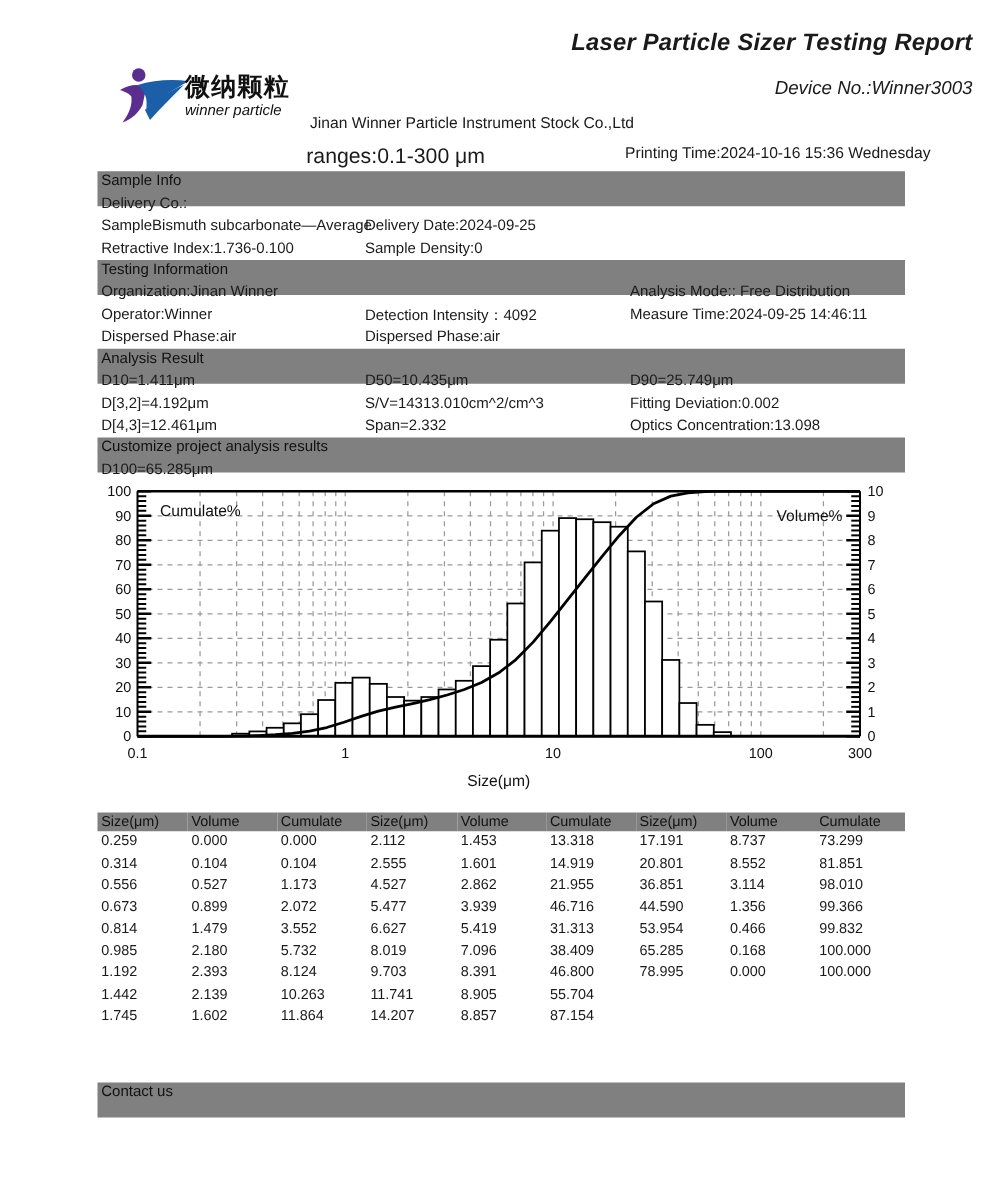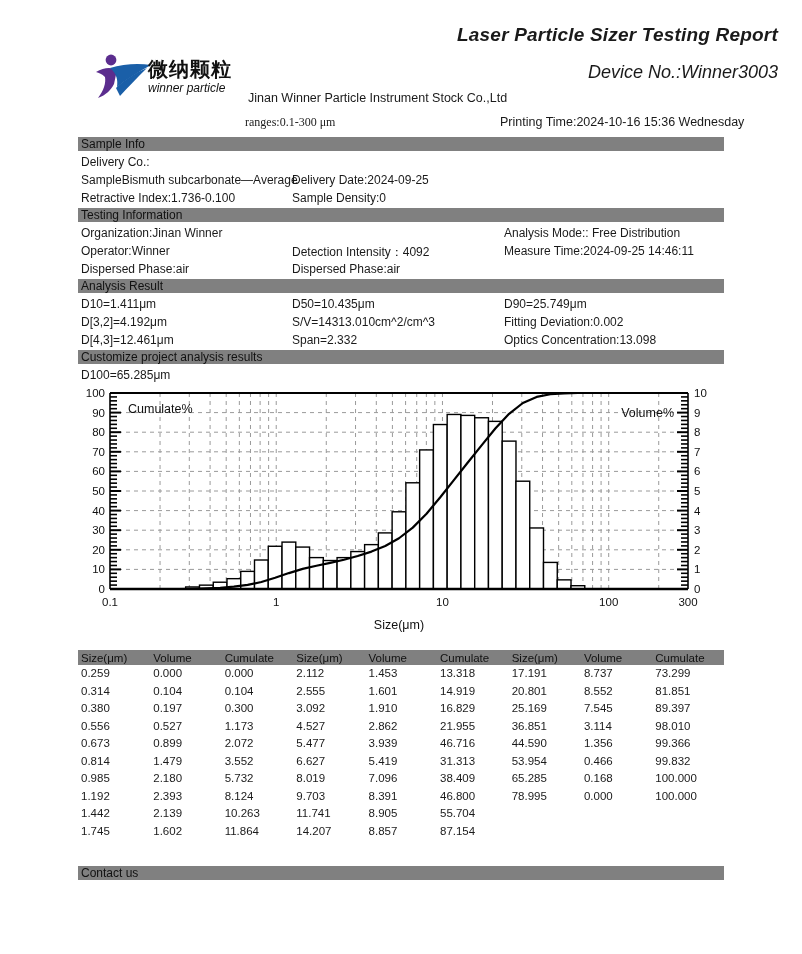--- a/index.html
+++ b/index.html
@@ -17,21 +17,21 @@
 
   
   .report-title {
     position: absolute; right: 24px; top: 24px;
     font-size: 19px; font-weight: bold; font-style: italic;
     letter-spacing: .2px;
     text-align: right;
   }
   .device-no {
     position: absolute; right: 24px; top: 62px;
-    font-size: 18px; font-style: italic; margin-left: 18px;
+    font-size: 15px; font-style: italic; margin-left: 18px;
   }
   .logo-wrap {
     position: absolute; left: 90px; top: 54px;
     width: 160px; height: 52px;
   }
   .logo-mark { position: absolute; left: 0; top: 0; width: 62px; height: 46px; }
   .logo-cn {
     position: absolute; left: 58px; top: 2px;
     font-size: 20px; font-weight: bold; 
     color: #111; letter-spacing: 1px; white-space: nowrap;
@@ -40,31 +40,30 @@
     position: absolute; left: 58px; top: 27px;
     font-size: 12px; font-weight: normal; font-style: italic;
     color: #111; white-space: nowrap;
   }
   .company-line {
     position: absolute; left: 248px; top: 91px;
     font-size: 12.5px;
   }
   .ranges-line {
     position: absolute; left: 245px; top: 115px;
-    font-size: 12px;
-    font-family: Liberation Serif, serif;
+    font-size: 17px;
   }
   .printing-line {
     position: absolute; left: 500px; top: 115px;
     font-size: 12.5px;
   }
 
   
   .sec-bar {
-    position: absolute; left: 78px; width: 646px; height: 14px;
+    position: absolute; left: 78px; width: 646px; height: 28px;
     background: #808080; color: #111;
     font-size: 12px; line-height: 15px; padding-left: 3px;
     box-sizing: border-box;
   }
   .info-row { position: absolute; font-size: 12px; white-space: nowrap; }
   .col1 { left: 81px; }
   .col2 { left: 292px; }
   .col3 { left: 504px; }
 
   
@@ -392,31 +391,20 @@
           <td>0.104</td>
           <td>0.104</td>
           <td>2.555</td>
           <td>1.601</td>
           <td>14.919</td>
           <td>20.801</td>
           <td>8.552</td>
           <td>81.851</td>
         </tr>
         <tr>
-          <td>0.380</td>
-          <td>0.197</td>
-          <td>0.300</td>
-          <td>3.092</td>
-          <td>1.910</td>
-          <td>16.829</td>
-          <td>25.169</td>
-          <td>7.545</td>
-          <td>89.397</td>
-        </tr>
-        <tr>
           <td>0.556</td>
           <td>0.527</td>
           <td>1.173</td>
           <td>4.527</td>
           <td>2.862</td>
           <td>21.955</td>
           <td>36.851</td>
           <td>3.114</td>
           <td>98.010</td>
         </tr>

